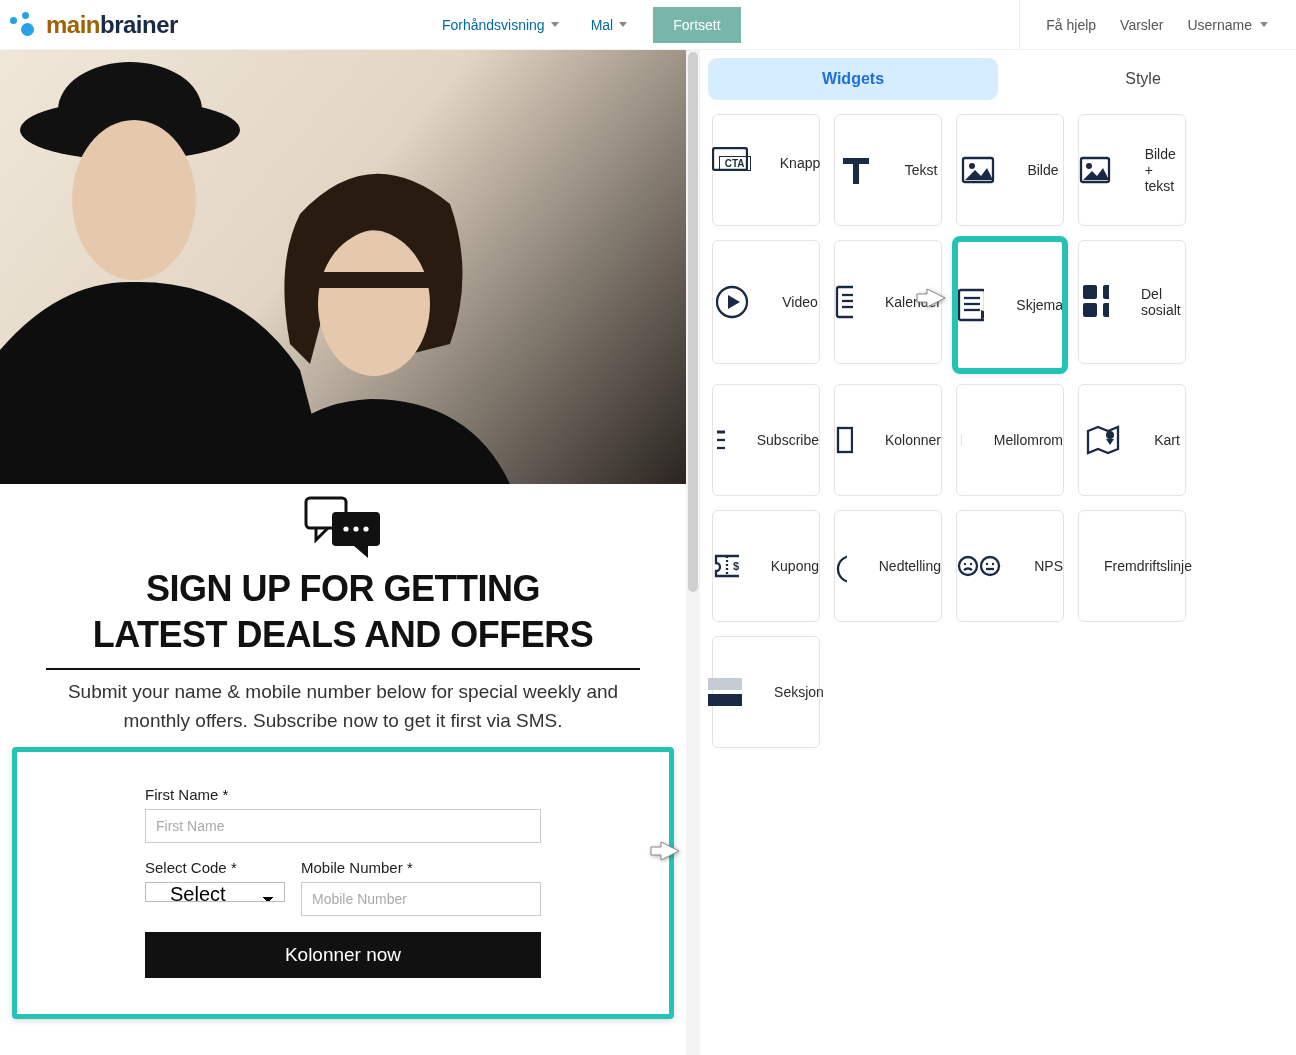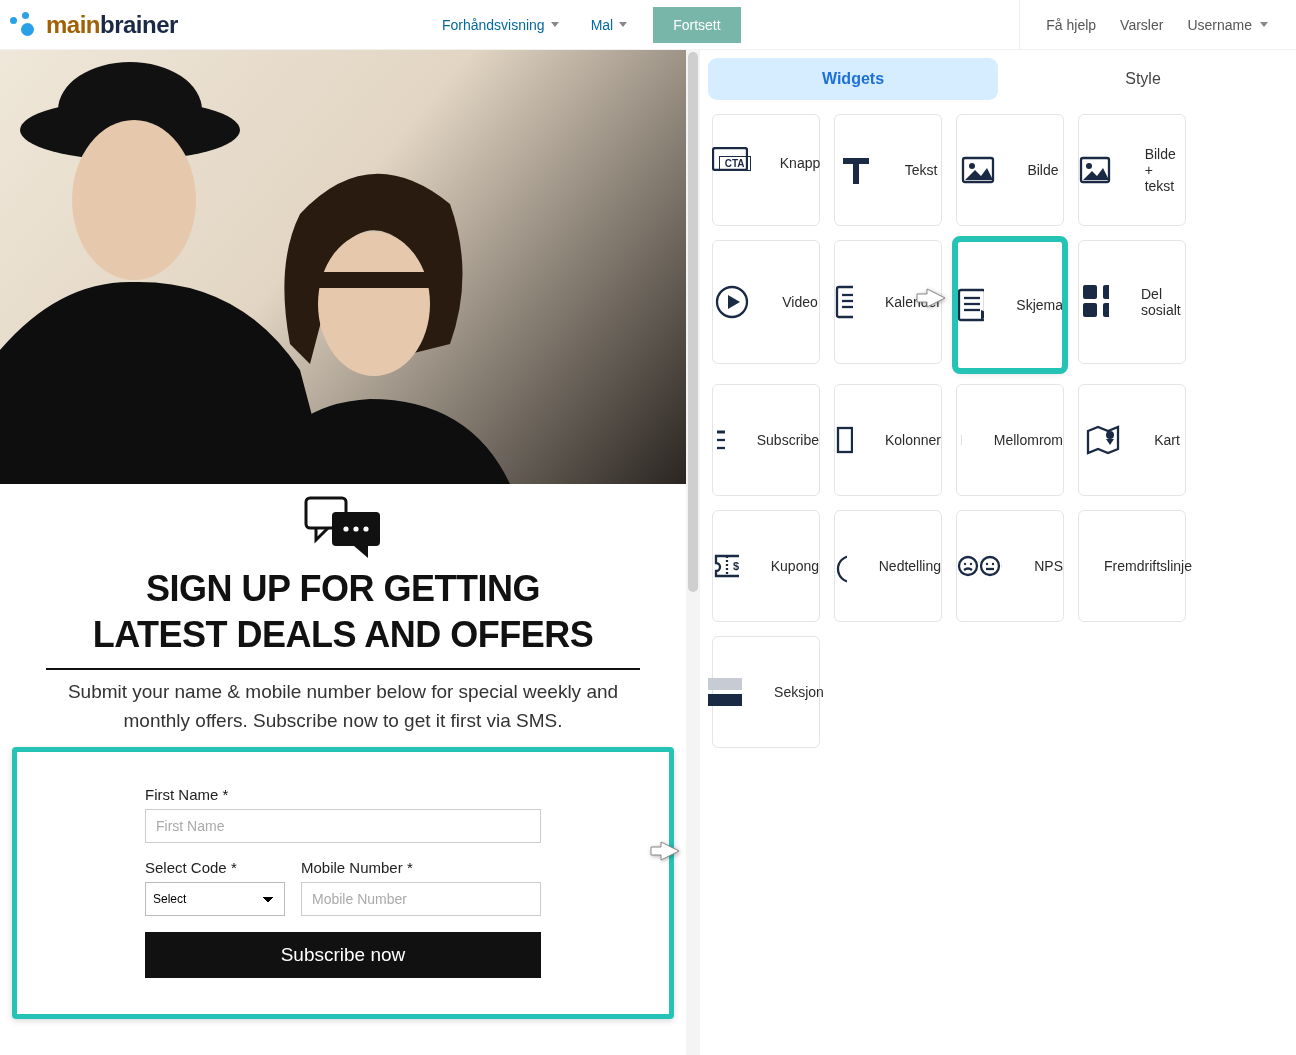--- a/index.html
+++ b/index.html
@@ -110,21 +110,21 @@
   }
   .fld-label{font-size:15px;color:#222;margin:6px 0 6px;display:block;}
   .req::after{content:" *";color:#111;}
   .text-in{
     width:100%;height:34px;border:1px solid #ccc;padding:0 10px;font-size:14px;color:#333;
   }
   .text-in::placeholder{color:#aaa;}
   .row2{display:flex;gap:16px;margin-top:10px;}
   .col{flex:1;}
   .select{
-    width:100%;height:34px;border:1px solid #bbb;font-size:12px;padding:0 7px;background:#fff;
+    width:100%;height:20px;border:1px solid #bbb;font-size:20px;padding:0 24px;background:#fff;
     appearance:none;-webkit-appearance:none;
     background-image:linear-gradient(45deg,transparent 50%,#000 50%),linear-gradient(135deg,#000 50%,transparent 50%);
     background-position:calc(100% - 16px) 14px,calc(100% - 11px) 14px;
     background-size:5px 5px,5px 5px;background-repeat:no-repeat;
   }
   .subscribe{
     margin-top:16px;width:100%;height:46px;background:#111;color:#fff;border:none;font-size:19px;cursor:pointer;
   }
   
   .drag-arrow{
@@ -254,21 +254,21 @@
           <label class="fld-label req">Select Code</label>
           <select class="select">
             <option>Select</option>
           </select>
         </div>
         <div class="col">
           <label class="fld-label req">Mobile Number</label>
           <input class="text-in" placeholder="Mobile Number" style="">
         </div>
       </div>
-      <button class="subscribe">Subscribe now</button>
+      <button class="subscribe">Kolonner now</button>
     </div>
 
     <svg class="drag-arrow arrow-at-form" viewBox="0 0 32 22">
       <path d="M30 11 L12 2 L12 7 L2 7 L2 15 L12 15 L12 20 Z" fill="#fff" stroke="#888" stroke-width="1"></path>
     </svg>
   </div>
 
   <div class="scroll-gutter">
     <div class="scroll-thumb"></div>
   </div>

